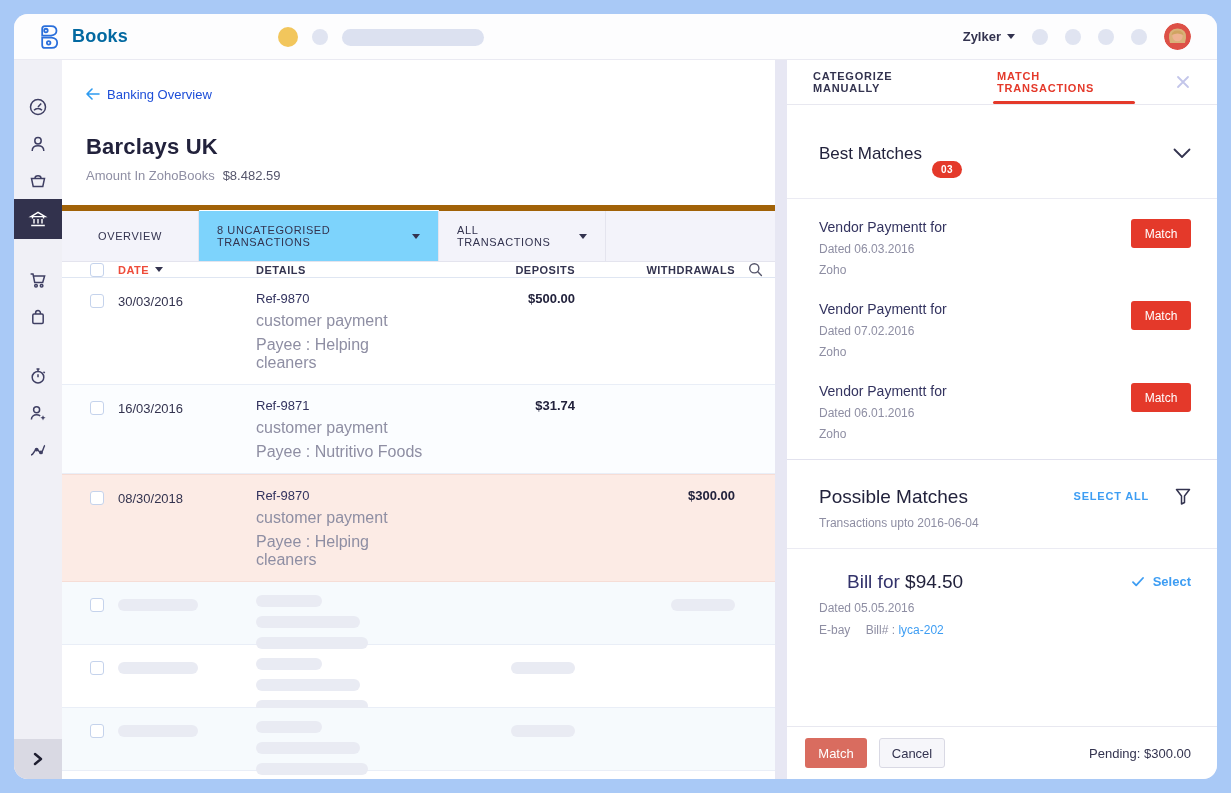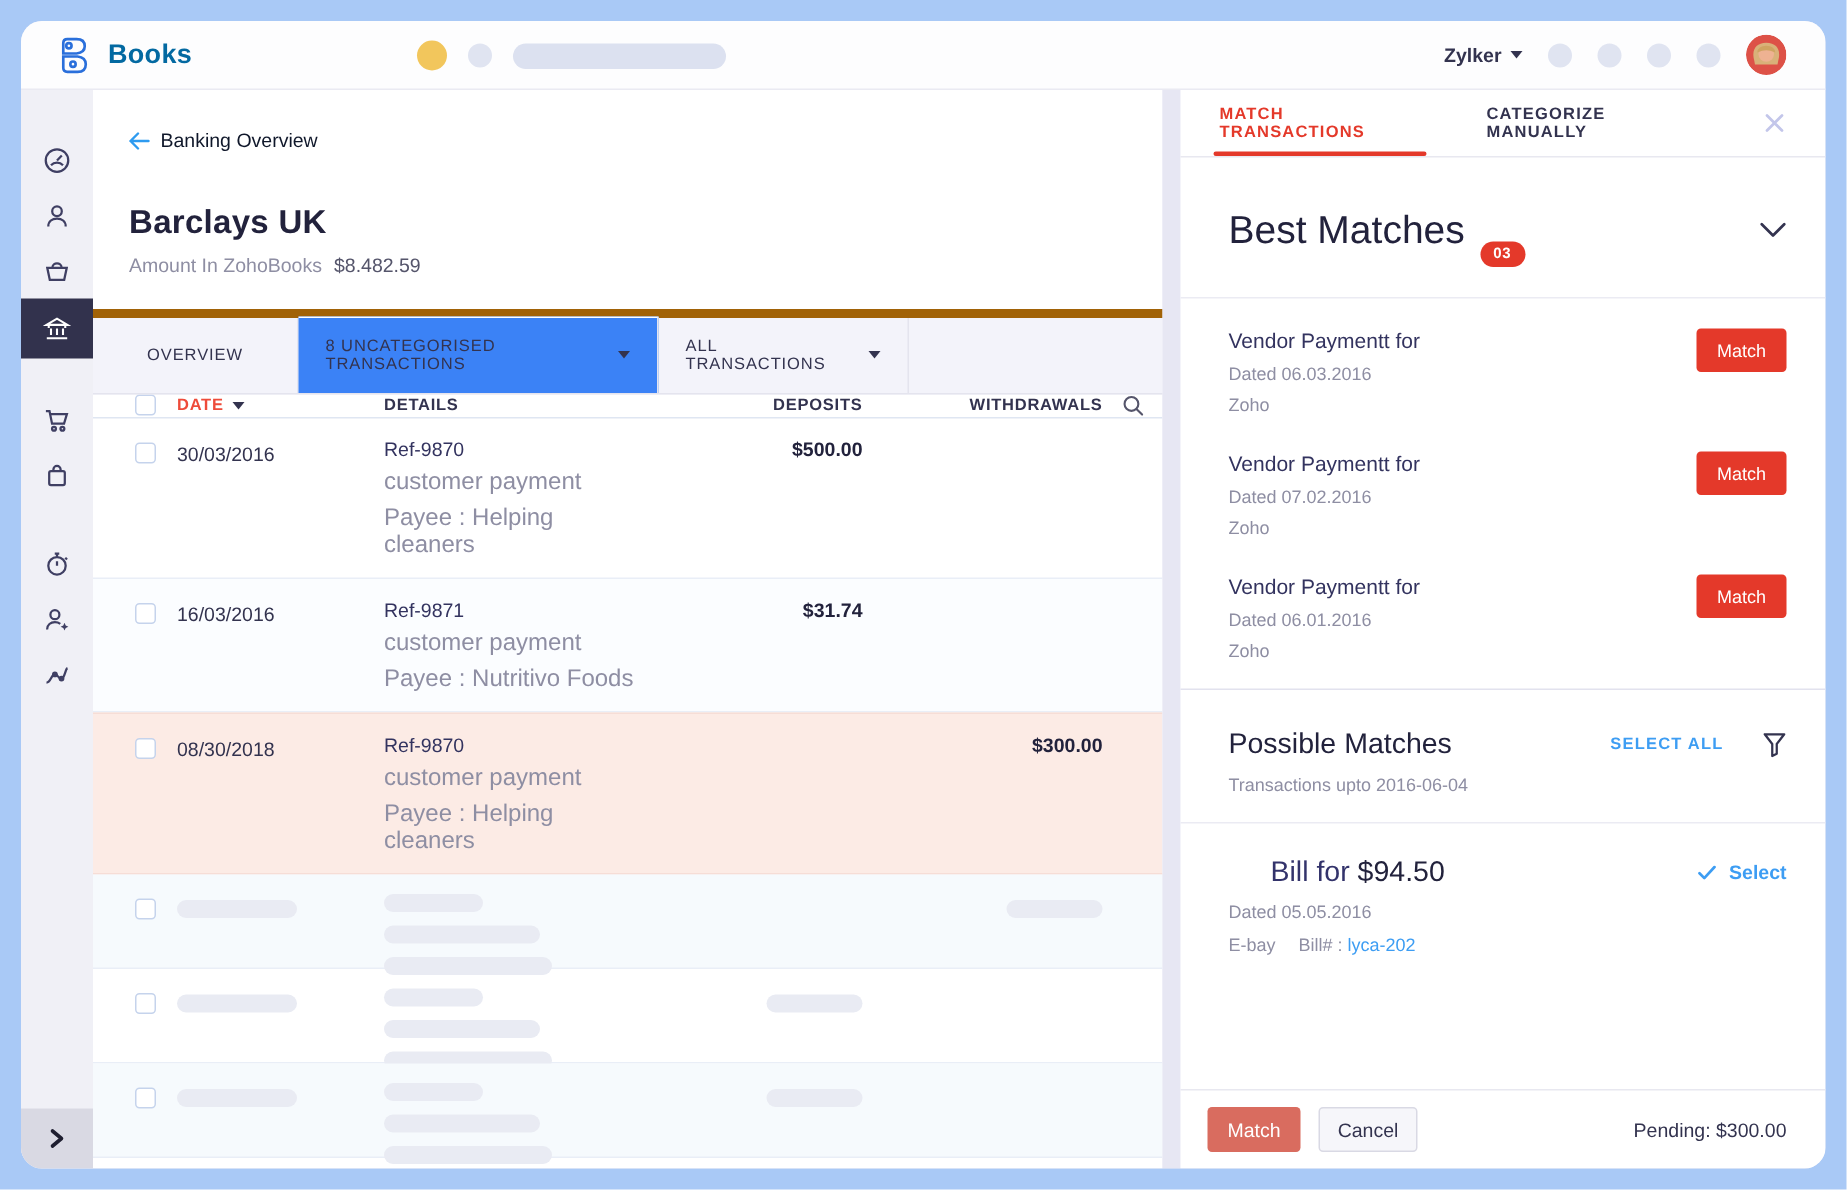--- a/index.html
+++ b/index.html
@@ -42,35 +42,35 @@
   .side-item.active svg { stroke:#ffffff; }
   .side-gap { height:22px; }
   .sidebar-expand {
     margin-top:auto; width:48px; height:40px; background:#d9d9e3;
     display:flex; align-items:center; justify-content:center;
     font-size:17px; font-weight:bold; color:#1e1e30; cursor:pointer;
   }
   
   .main { flex:1; background:#ffffff; min-width:0; display:flex; flex-direction:column; }
   .main-head { padding:26px 0 0 24px; }
-  .back-link { display:inline-flex; align-items:center; gap:7px; color:#0f172a; font-size:13px; cursor:pointer; }
+  .back-link { display:inline-flex; align-items:center; gap:7px; color:#1d4ed8; font-size:13px; cursor:pointer; }
   .account-name { font-size:22px; color:#22223c; margin-top:30px; letter-spacing:.2px; }
   .account-sub { margin-top:8px; font-size:13px; color:#8e8ea3; }
   .account-sub b { color:#55556b; font-weight:normal; margin-left:8px; }
   .view-tabs {
     margin-top:22px; display:flex; background:#f3f3fa;
     border-top:6px solid #a16207; border-bottom:1px solid #e4e4ee; height:57px; flex-shrink:0;
   }
   .vtab {
     display:flex; align-items:center; justify-content:center; gap:8px;
     font-size:11px; letter-spacing:.6px; color:#33334f; cursor:pointer;
     border-right:1px solid #e4e4ee; padding:0 18px;
   }
   .vtab.t0 { width:137px; }
-  .vtab.t1 { width:240px; background:#3b82f6; margin-top:-1px; border-top:1px solid #ffffff;gap:20px; }
+  .vtab.t1 { width:240px; background:#7dd3fc; margin-top:-1px; border-top:1px solid #ffffff;gap:20px; }
   .vtab.t2 { width:167px; }
   .vtab .caret-down { border-top-color:#33334f; }
   
   .tbl { flex:1; overflow:hidden; display:flex; flex-direction:column; }
   .trow {
     display:grid; grid-template-columns:56px 138px 1fr 150px 160px 40px;
     align-items:start; border-bottom:1px solid #e9eef7;
   }
   .trow.head { height:30px; align-items:center; border-bottom:1px solid #dfe6f2; }
   .th { font-size:11px; letter-spacing:.5px; color:#33334f; font-weight:bold; }
@@ -105,21 +105,21 @@
     height:45px; border-bottom:1px solid #e8e8f0; display:flex; align-items:center;
     padding:0 26px; gap:44px; flex-shrink:0; position:relative;
   }
   .ptab { font-size:11px; letter-spacing:.8px; font-weight:bold; color:#33334f; cursor:pointer; height:100%; display:flex; align-items:center; position:relative; }
   .ptab.active { color:#e4392a; }
   .ptab.active::after { content:""; position:absolute; left:-4px; right:-4px; bottom:0; height:3px; background:#e4392a; border-radius:2px; }
   .panel-close { margin-left:auto; cursor:pointer; display:flex; }
   .sec-head {
     display:flex; align-items:center; padding:24px 26px 20px 32px; border-bottom:1px solid #ebebf3;
   }
-  .sec-title { font-size:26px; color:#22223c; }
+  .sec-title { font-size:17px; color:#22223c; }
   .badge {
     background:#e4392a; color:#fff; font-size:10px; font-weight:bold; letter-spacing:.5px;
     border-radius:10px; padding:3px 9px; margin-left:10px;margin-top:32px;
   }
   .sec-head .chev { margin-left:auto; display:flex; cursor:pointer; }
   .match-item { display:flex; padding:20px 26px 4px 32px; }
   .mi-title { font-size:14px; color:#33335f; }
   .mi-sub { font-size:12px; color:#8e8ea3; margin-top:7px; }
   .btn-red {
     margin-left:auto; background:#e4392a; color:#fff; border:none; border-radius:3px;
@@ -448,25 +448,25 @@
           <span></span>
           <span></span>
         </div>
       </div>
     </main>
 
     <div class="panel-gap"></div>
 
     <aside class="panel">
       <div class="panel-tabs">
+        <div class="ptab">
+          <span>CATEGORIZE MANUALLY</span>
+        </div>
         <div class="ptab active">
           <span>MATCH TRANSACTIONS</span>
-        </div>
-        <div class="ptab">
-          <span>CATEGORIZE MANUALLY</span>
         </div>
         <span class="panel-close">
           <svg width="16" height="16" viewBox="0 0 16 16" stroke="#c3c6ea" stroke-width="1.8" stroke-linecap="round">
               <path d="M3 3 L13 13 M13 3 L3 13"></path>
             </svg>
         </span>
       </div>
 
       <div class="sec-head">
         <span class="sec-title">Best Matches</span>

